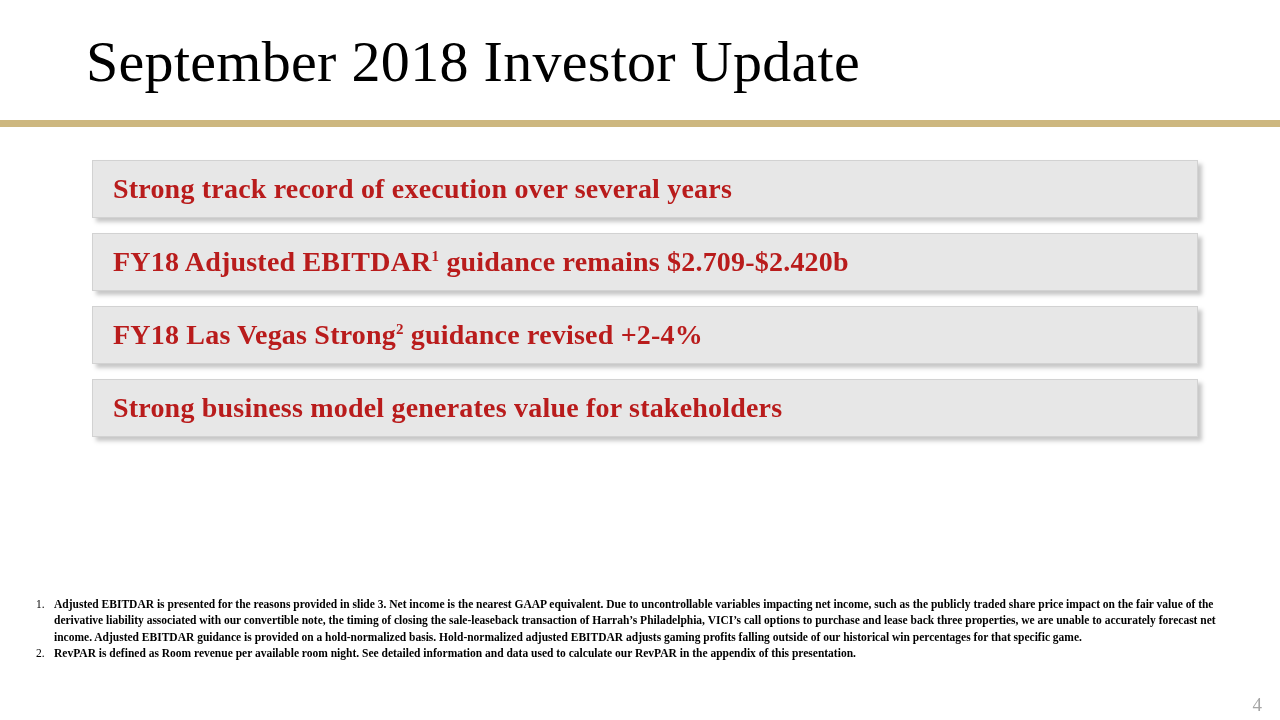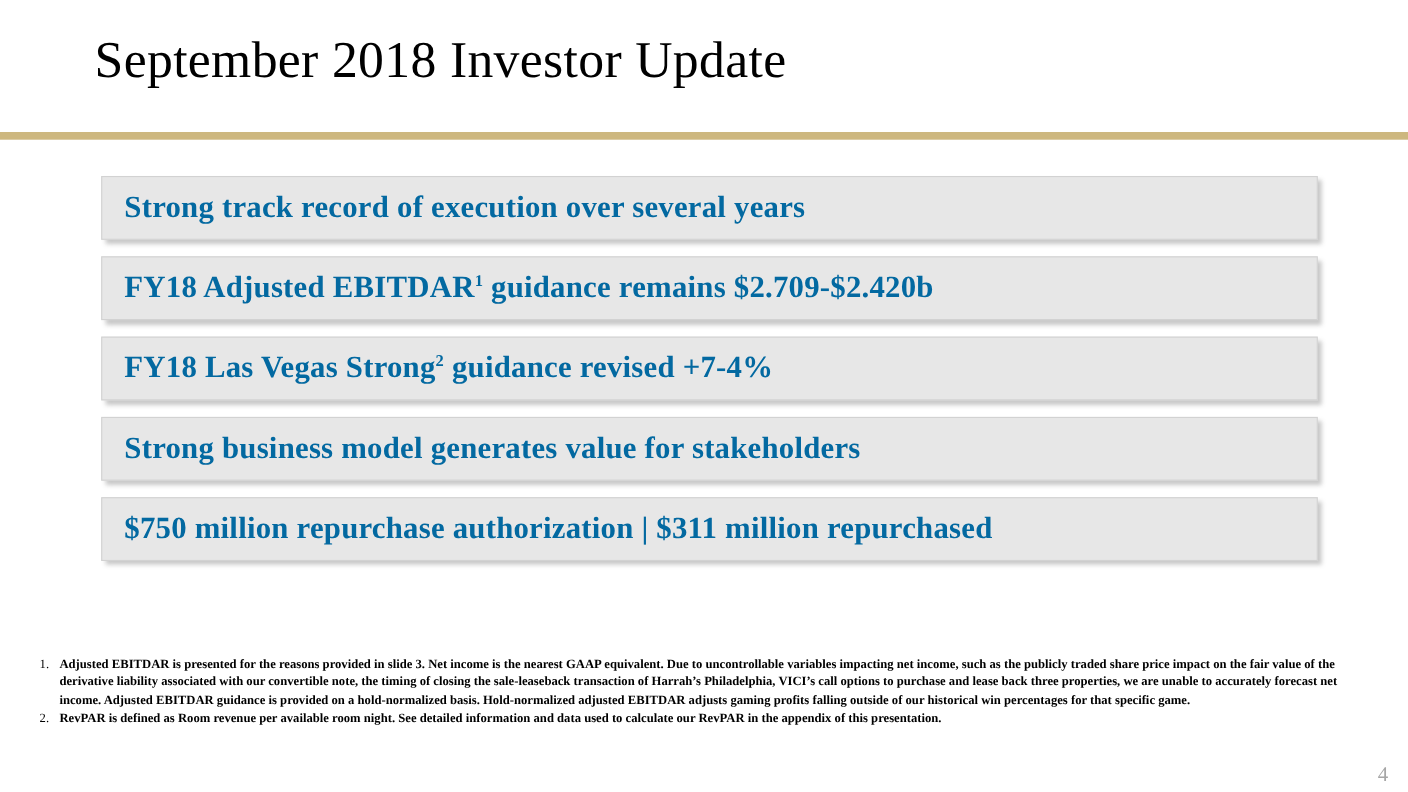--- a/index.html
+++ b/index.html
@@ -18,21 +18,21 @@
   .slide {
     position: relative;
     width: 1280px;
     height: 720px;
     background: #ffffff;
   }
   .slide-title {
     position: absolute;
     left: 86px;
     top: 28px;
-    font-size: 47px;
+    font-size: 58px;
     font-weight: 400;
     color: #000000;
     font-family: "Liberation Serif", serif;
     letter-spacing: 0.3px;
     white-space: nowrap;
   }
   .gold-rule {
     position: absolute;
     left: 0;
     top: 120px;
@@ -53,21 +53,21 @@
     border: 1px solid #d2d2d2;
     margin-bottom: 15px;
     box-shadow: 4px 4px 4px rgba(130,130,130,0.45);
     display: flex;
     align-items: center;
   }
   .bar-text {
     padding-left: 20px;
     font-size: 28px;
     font-weight: bold;
-    color: #0369a1;
+    color: #b91c1c;
     font-family: "Liberation Serif", serif;
     white-space: nowrap;
     letter-spacing: 0.2px;
   }
   .bar-text sup {
     font-size: 15px;
     vertical-align: super;
     line-height: 0;
   }
   .footnotes {
@@ -135,30 +135,27 @@
     <div class="bar">
       <div class="bar-text">Strong track record of execution over several years</div>
     </div>
 
 
     <div class="bar">
       <div class="bar-text"><span>FY18 Adjusted EBITDAR</span><sup>1</sup><span> guidance remains $2.709-$2.420b</span></div>
     </div>
 
     <div class="bar">
-      <div class="bar-text"><span>FY18 Las Vegas Strong</span><sup>2</sup><span> guidance revised +7-4%</span></div>
+      <div class="bar-text"><span>FY18 Las Vegas Strong</span><sup>2</sup><span> guidance revised +2-4%</span></div>
     </div>
 
     <div class="bar">
       <div class="bar-text">Strong business model generates value for stakeholders</div>
     </div>
 
-    <div class="bar">
-      <div class="bar-text">$750 million repurchase authorization | $311 million repurchased</div>
-    </div>
 
   </div>
 
   <div class="footnotes">
     <div class="fn-row">
       <div class="fn-num">1.</div>
       <div class="fn-body">Adjusted EBITDAR is presented for the reasons provided in slide 3. Net income is the nearest GAAP equivalent. Due to uncontrollable variables impacting net income, such as the publicly traded share price impact on the fair value of the derivative liability associated with our convertible note, the timing of closing the sale-leaseback transaction of Harrah’s Philadelphia, VICI’s call options to purchase and lease back three properties, we are unable to accurately forecast net income. Adjusted EBITDAR guidance is provided on a hold-normalized basis. Hold-normalized adjusted EBITDAR adjusts gaming profits falling outside of our historical win percentages for that specific game.</div>
     </div>
     <div class="fn-row">
       <div class="fn-num">2.</div>

